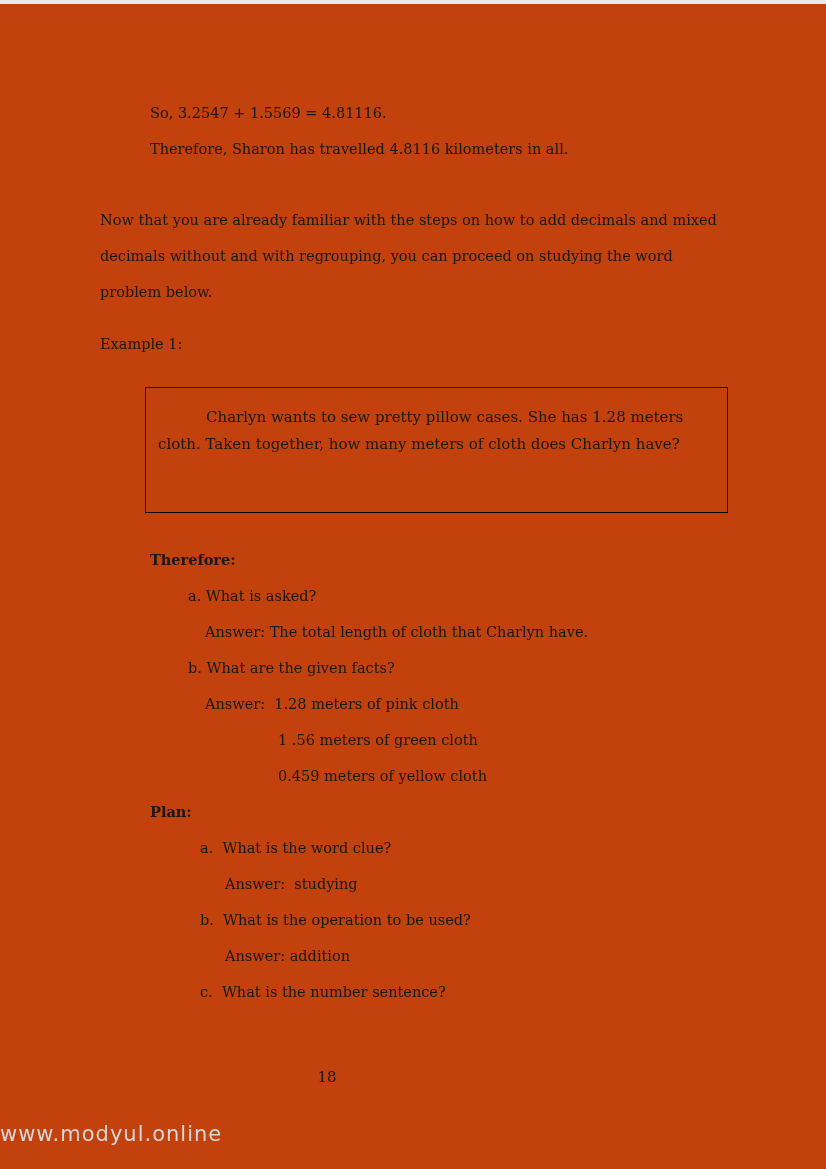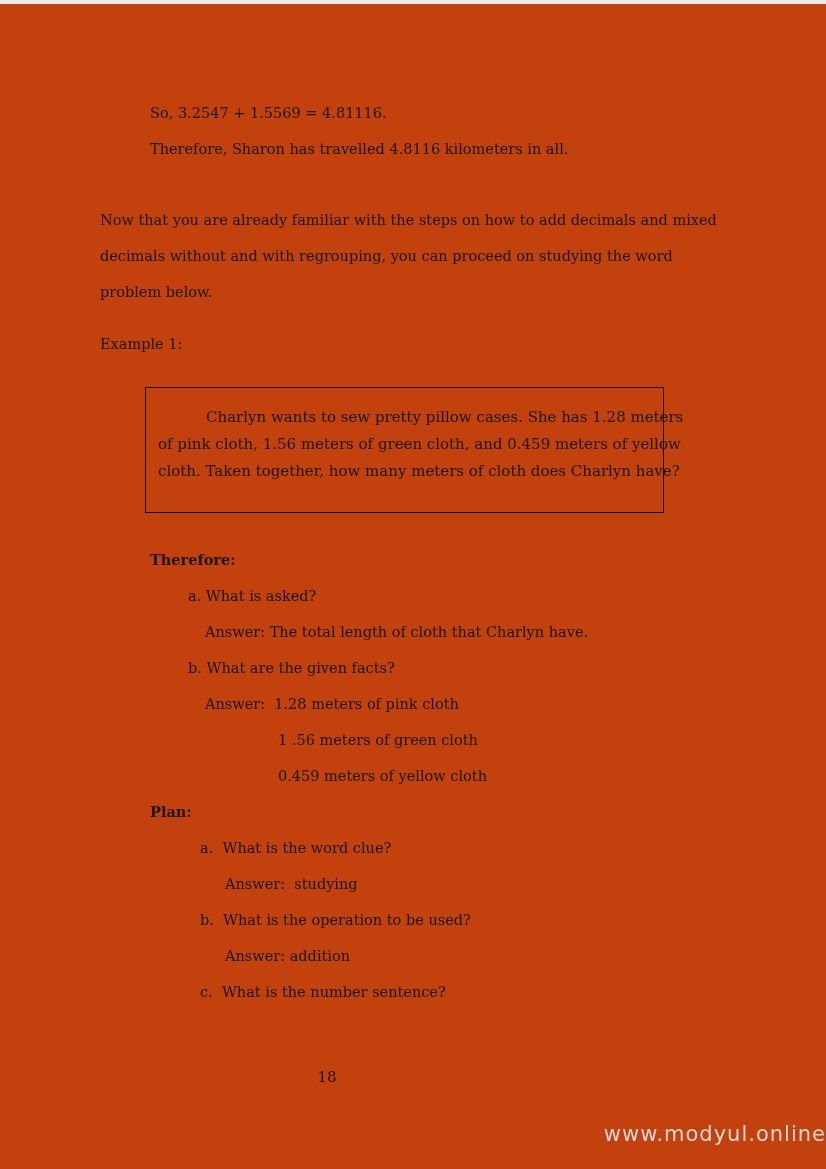--- a/index.html
+++ b/index.html
@@ -28,21 +28,21 @@
   
   .intro-block { left: 100px; top: 198px; }
 
   
   .example-label { left: 100px; top: 322px; }
 
   
   .problem-box {
     left: 145px;
     top: 383px;
-    width: 519px;
+    width: 583px;
     height: 126px;
     border: 1px solid #000000;
     padding: 16px 12px 0 12px;
   }
   .problem-box .box-line {
     white-space: pre;
     height: 27px;
     line-height: 27px;
     font-size: 15px;
   }
@@ -61,21 +61,21 @@
   .page-number {
     left: 0; top: 1063px;
     width: 654px;
     text-align: center;
     font-size: 15px;
     line-height: 20px;
   }
   .watermark {
     left: 0; top: 1118px;
     width: 826px;
-    text-align: right;
+    text-align: left;
     font-family: "DejaVu Sans", sans-serif;
     font-size: 21px;
     letter-spacing: 1px;
     color: #d7d7d7;
   }
 </style>
 </head>
 <body>
 
 <div class="page">
@@ -88,21 +88,20 @@
   <div class="abs intro-block">
     <div class="line">Now that you are already familiar with the steps on how to add decimals and mixed</div>
     <div class="line">decimals without and with regrouping, you can proceed on studying the word</div>
     <div class="line">problem below.</div>
   </div>
 
   <div class="abs line example-label">Example 1:</div>
 
   <div class="abs problem-box">
     <div class="box-line first">Charlyn wants to sew pretty pillow cases. She has 1.28 meters</div>
-    <div class="box-line">of pink cloth, 1.56 meters of green cloth, and 0.459 meters of yellow</div>
     <div class="box-line">cloth. Taken together, how many meters of cloth does Charlyn have?</div>
   </div>
 
   <div class="abs steps-block">
 
     <div class="line bold">Therefore:</div>
     <div class="line ind-q">a. What is asked?</div>
     <div class="line ind-a">Answer: The total length of cloth that Charlyn have.</div>
     <div class="line ind-q">b. What are the given facts?</div>
     <div class="line ind-a">Answer:  1.28 meters of pink cloth</div>

